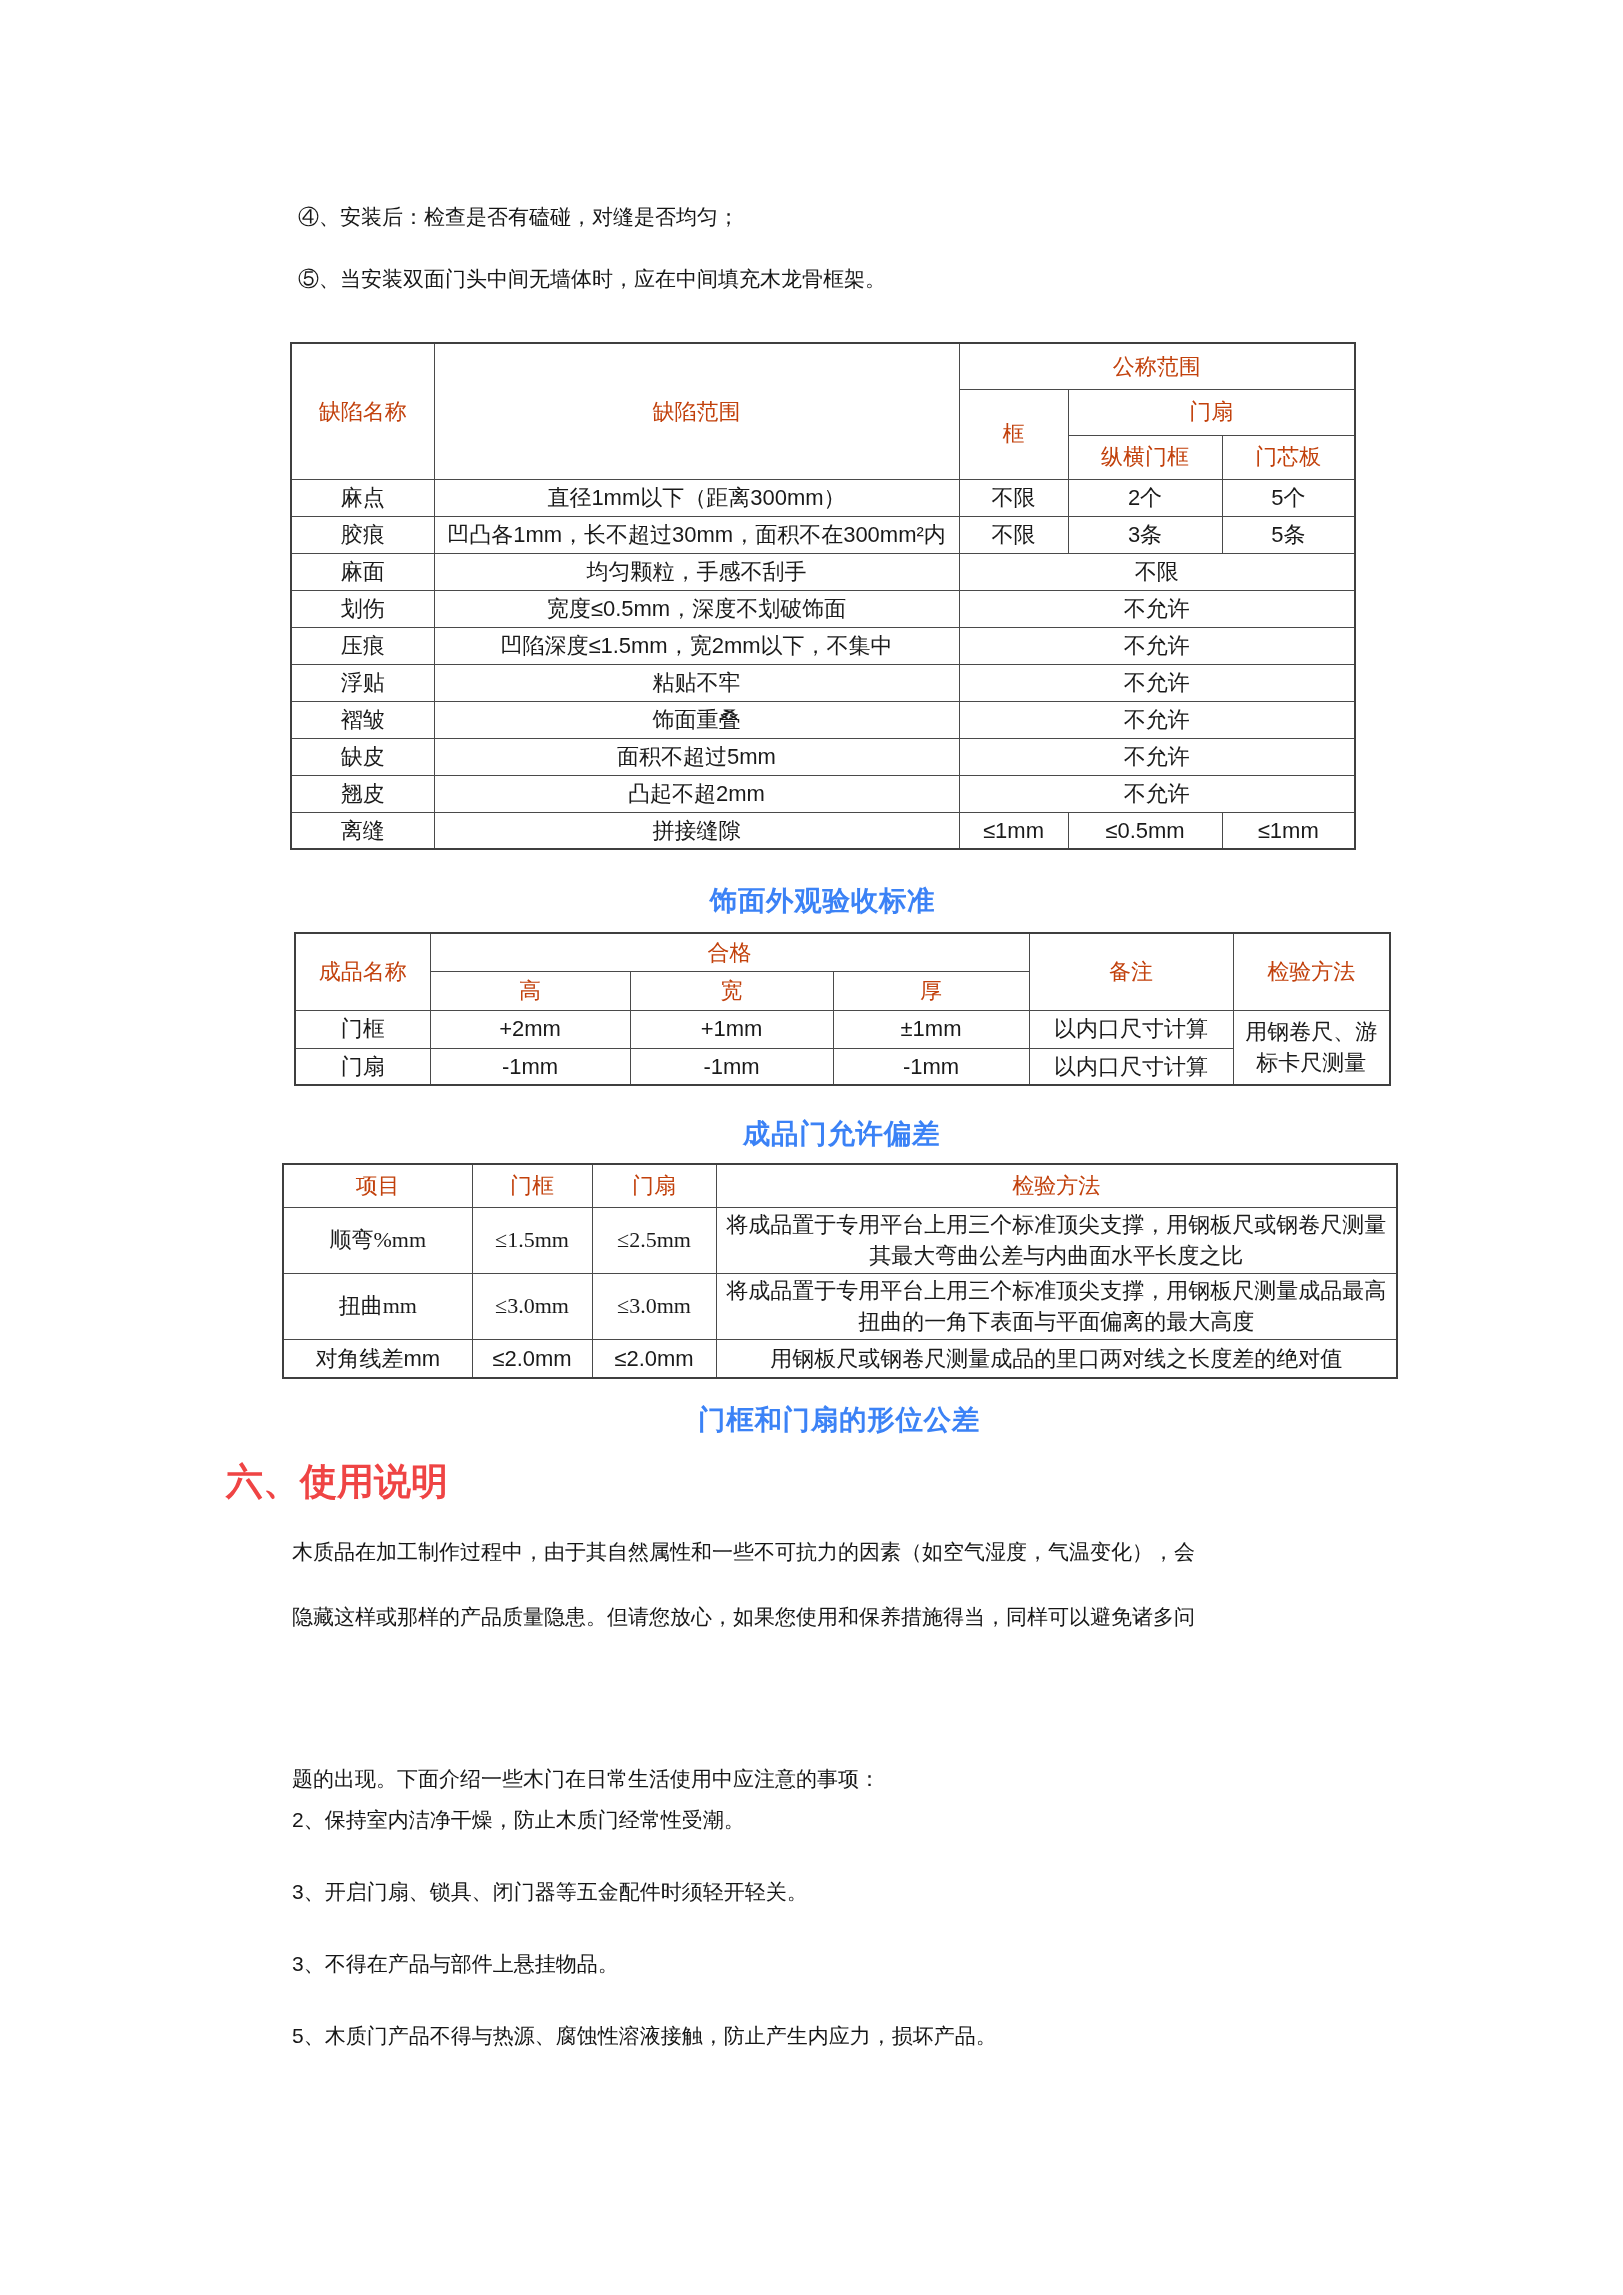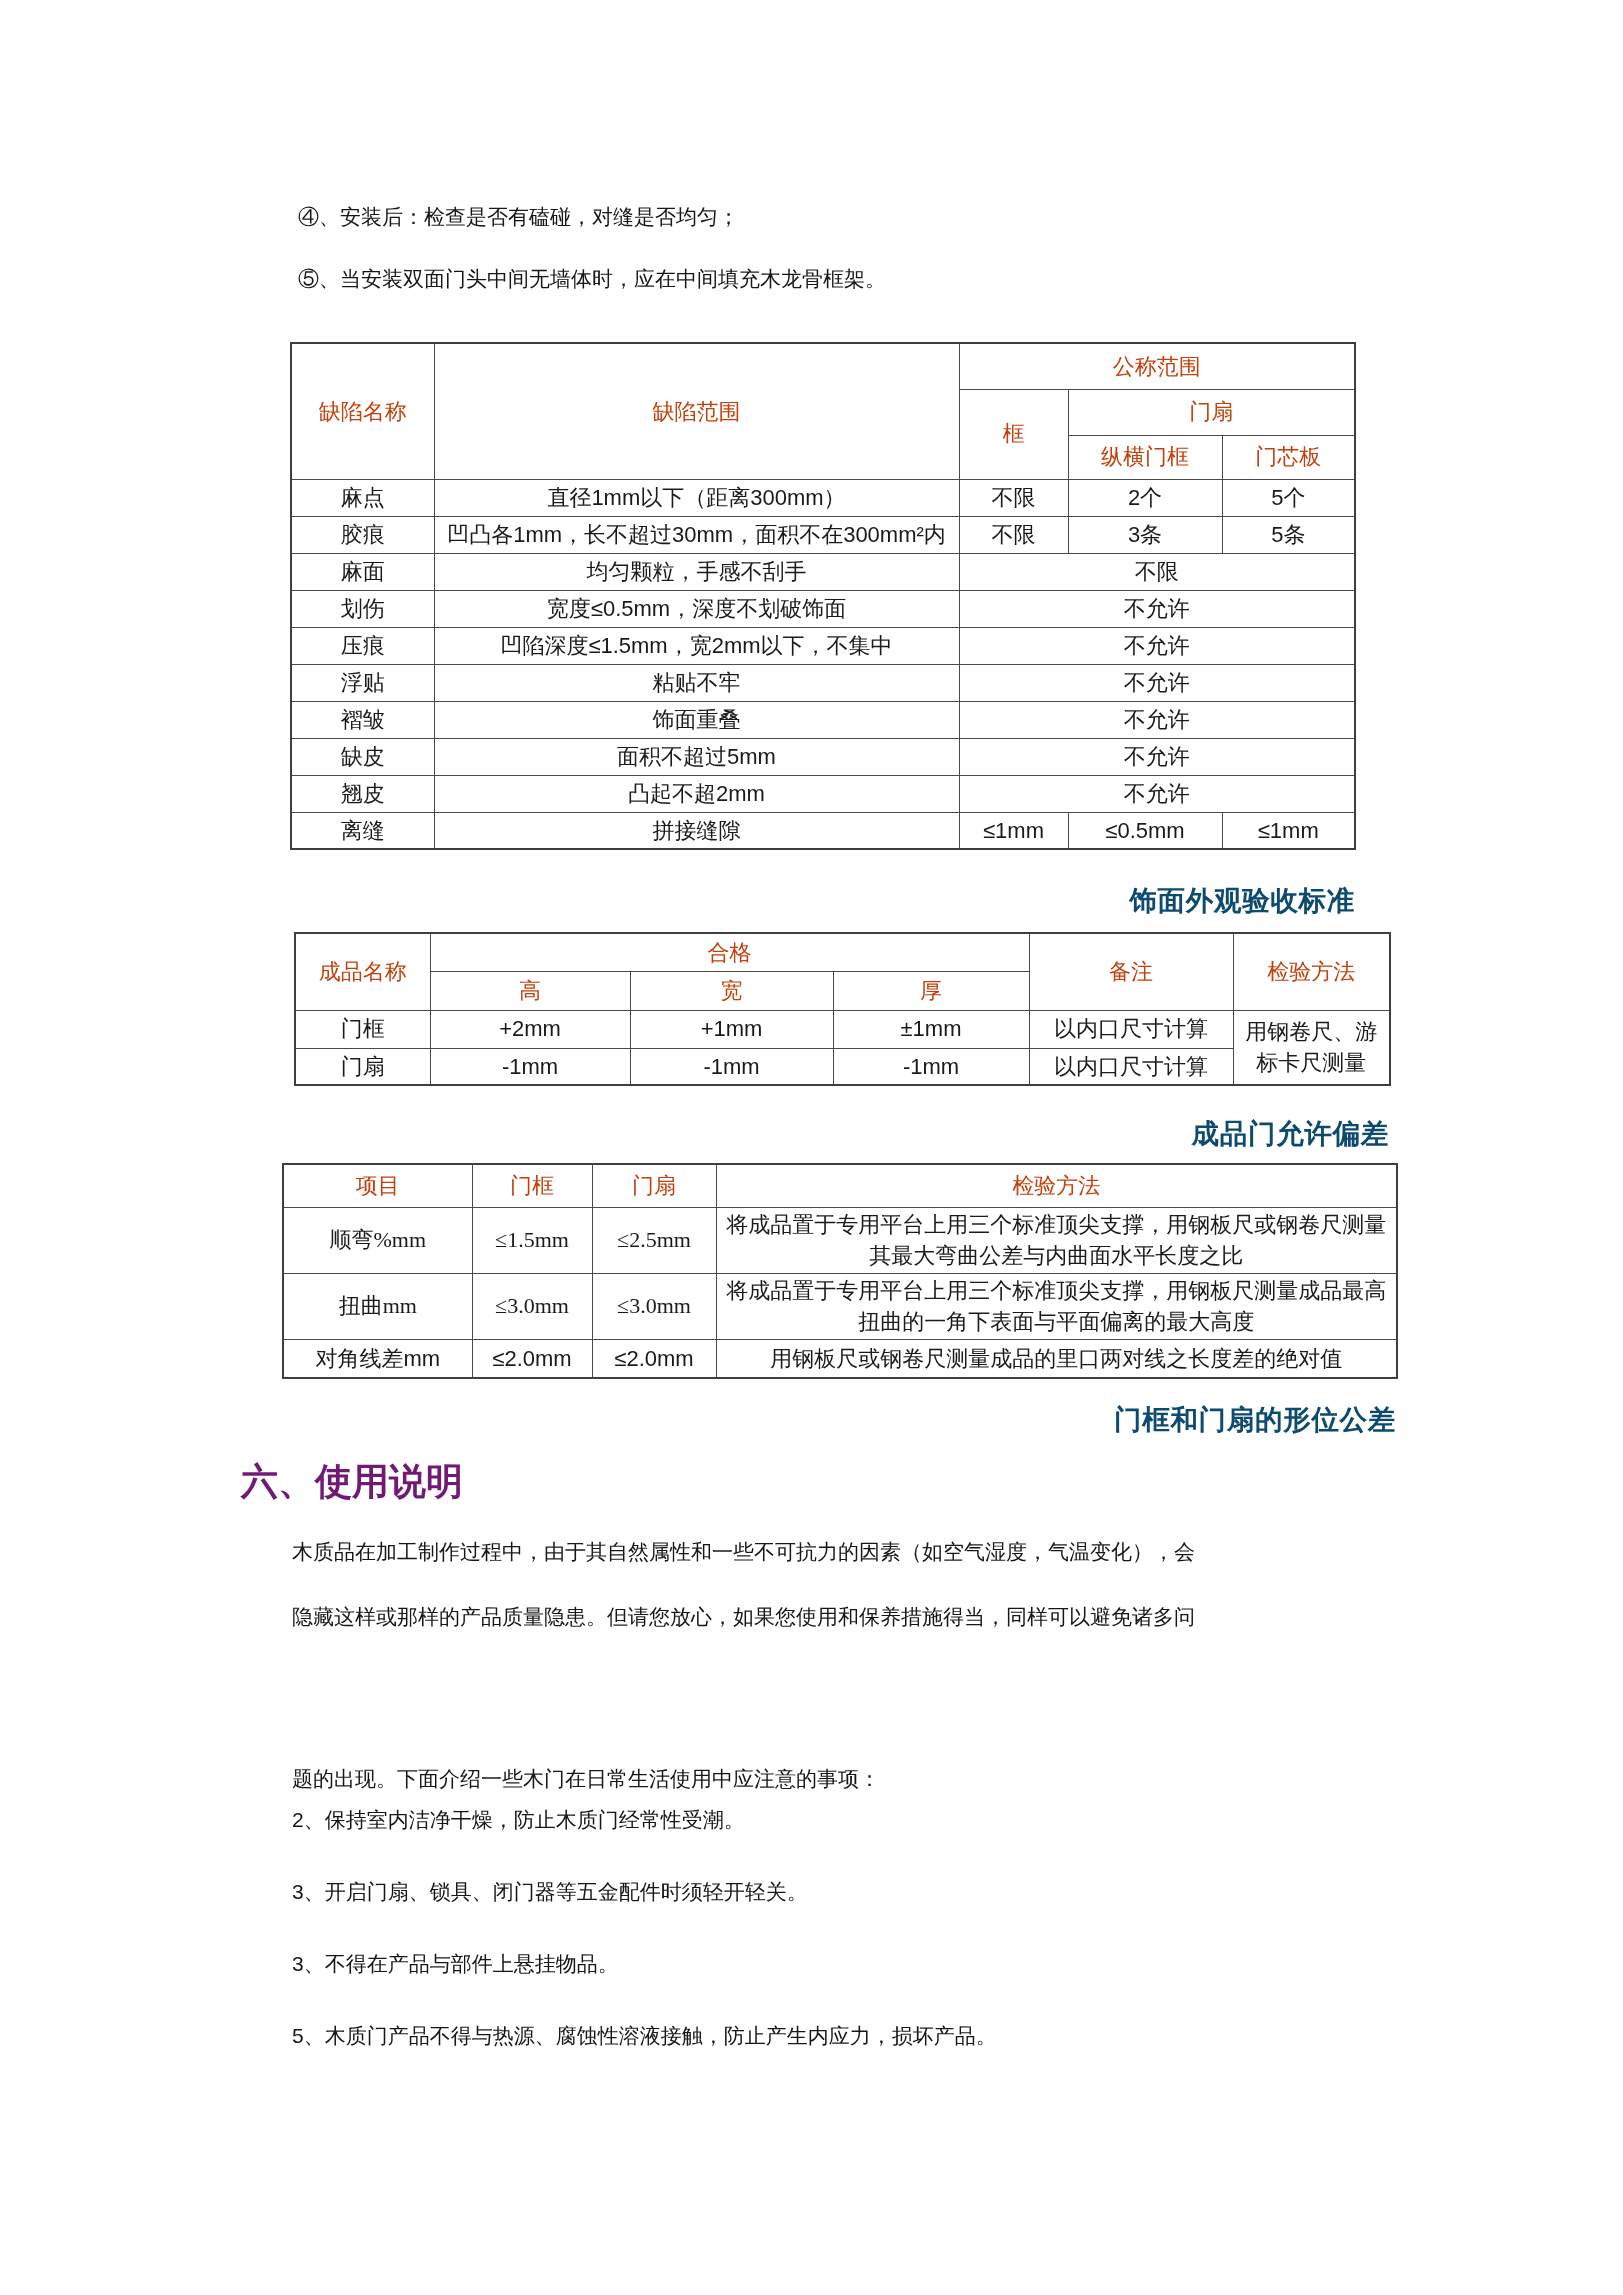--- a/index.html
+++ b/index.html
@@ -18,30 +18,30 @@
     font-size: 21px;
     line-height: 1.2;
     white-space: nowrap;
     color: #161616;
   }
   .introline { left: 298px; }
   .caption {
     position: absolute;
     font-size: 27.5px;
     font-weight: bold;
-    text-align: right;
+    text-align: center;
     letter-spacing: 0.7px;
-    color: #0c4a6e;
+    color: #3b82f6;
   }
   .section-heading {
     position: absolute;
-    left: 241px;
+    left: 226px;
     font-size: 37px;
     font-weight: bold;
-    color: #701a75;
+    color: #ef4444;
     white-space: nowrap;
   }
   table.doc {
     position: absolute;
     border-collapse: collapse;
     table-layout: fixed;
     background: #fff;
     border: 2px solid #3f3f3f;
   }
   table.doc td {

